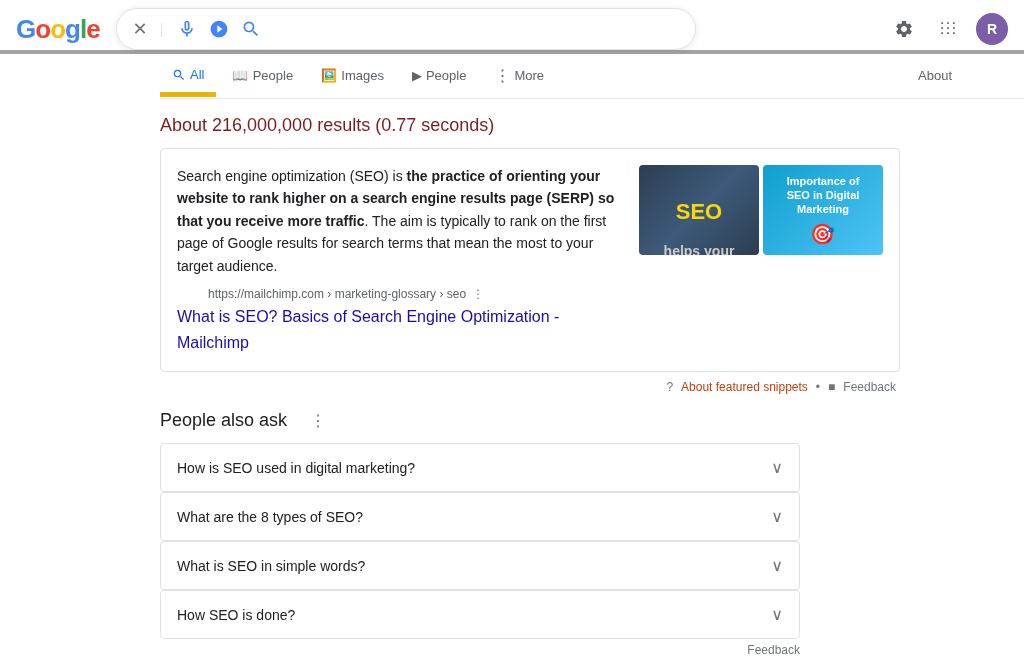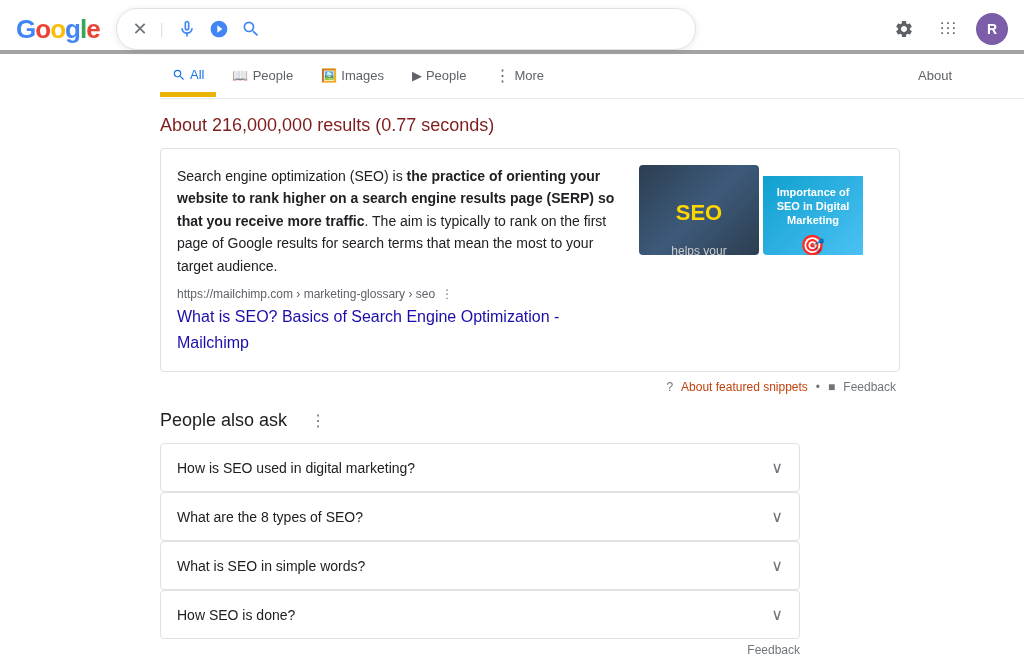--- a/index.html
+++ b/index.html
@@ -178,20 +178,21 @@
     }
     .seo-big-text { font-size: 22px; font-weight: bold; color: #FFD700; line-height: 1.1; margin-top: 40px; }
 
     .snippet-source {
       font-size: 12px;
       color: #202124;
       margin-top: 8px;
       display: flex;
       align-items: center;
       gap: 6px;
+      margin-left: 31px;
     }
     .snippet-url { color: #5f6368; font-size: 12px; }
     .three-dots { color: #70757a; cursor: pointer; }
 
     .featured-feedback {
       display: flex;
       align-items: center;
       gap: 8px;
       justify-content: flex-end;
       max-width: 760px;
@@ -325,26 +326,26 @@
         <span class="snippet-url">https://mailchimp.com › marketing-glossary › seo</span>
         <span class="three-dots">⋮</span>
       </div>
       <a href="#" style="color:#1a0dab;text-decoration:none;font-size:16px;">What is SEO? Basics of Search Engine Optimization - Mailchimp</a>
     </div>
     <div class="snippet-images">
       <div class="snippet-img">
         <div class="snippet-img-dark" style="width:120px;height:90px;">
           <div style="font-size:9px;color:#ccc;">How</div>
           <div class="seo-big-text">SEO</div>
-          <div style="font-size:12px;color:#ccc;">helps your</div>
+          <div style="font-size:14px;color:#ccc;font-weight:bold;">helps your</div>
           <div style="font-size:10px;font-weight:bold;color:#FFD700;">BUSINESS</div>
         </div>
       </div>
       <div class="snippet-img">
-        <div class="snippet-img-blue" style="width:100px;height:90px;margin-top:11px;">
+        <div class="snippet-img-blue" style="width:120px;height:90px;">
           <div style="font-size:11px;font-weight:bold;line-height:1.3;">Importance of</div>
           <div style="font-size:11px;font-weight:bold;line-height:1.3;">SEO in Digital</div>
           <div style="font-size:11px;font-weight:bold;line-height:1.3;">Marketing</div>
           <div style="margin-top:6px;font-size:20px;">🎯</div>
         </div>
       </div>
     </div>
   </div>
 
   <div class="featured-feedback">

